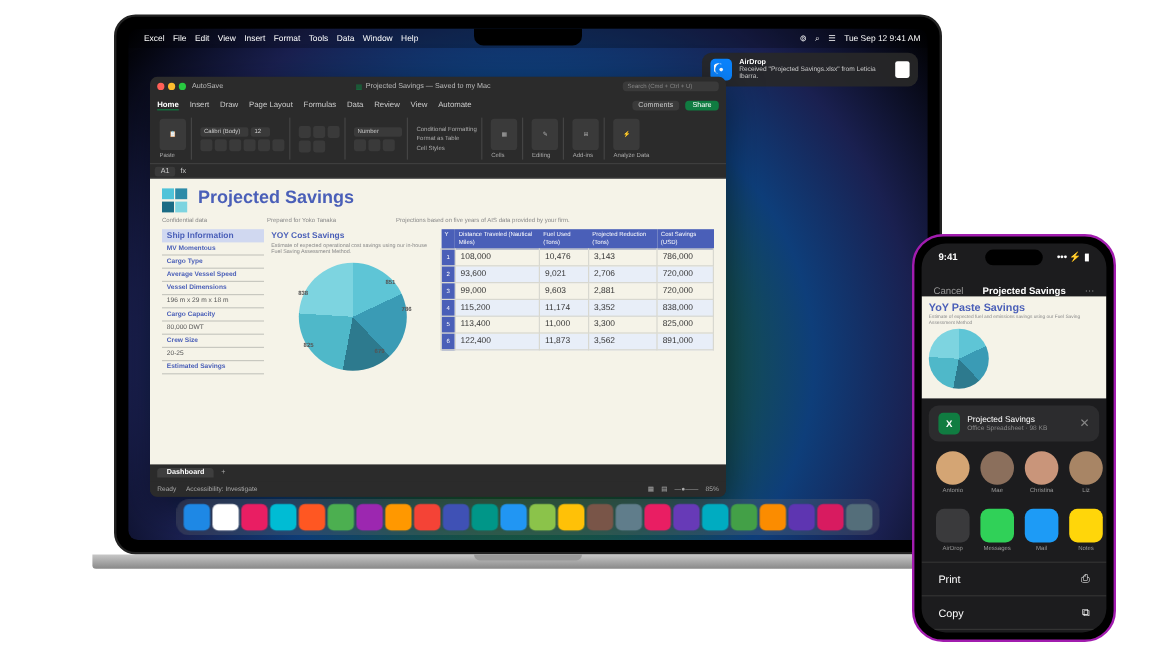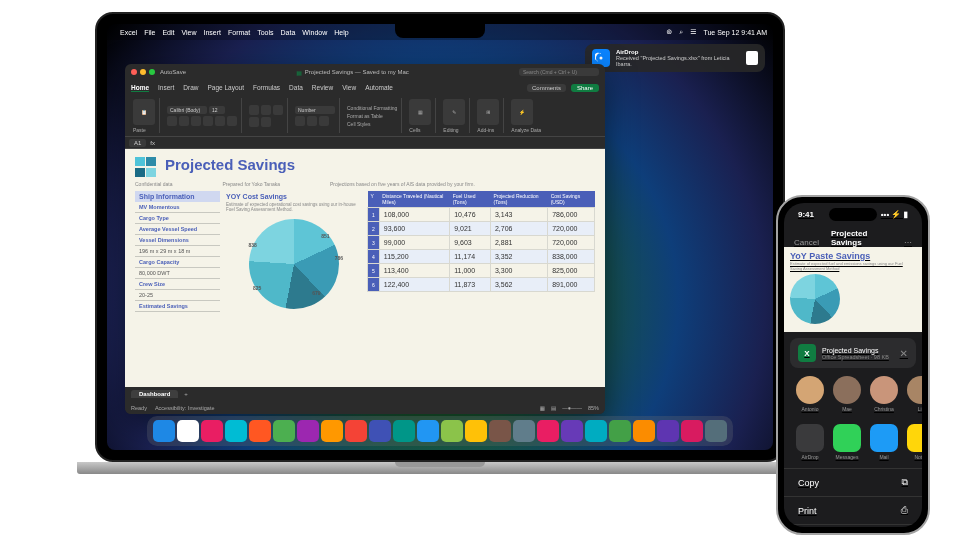--- a/index.html
+++ b/index.html
@@ -75,21 +75,21 @@
 .st-tab { background: #3e3e3e; padding: 1px 8px; border-radius: 3px 3px 0 0; color: #fff; font-weight: 600; }
 .statusbar { height: 13px; background: #2b2b2b; display: flex; align-items: center; justify-content: space-between; padding: 0 6px; font-size: 5.5px; color: #aaa; }
 
 .dock { position: absolute; bottom: 4px; left: 50%; transform: translateX(-50%); height: 30px; background: rgba(120,120,120,.25); border-radius: 10px; padding: 3px 6px; display: flex; gap: 2px; align-items: center; backdrop-filter: blur(10px); }
 .dock-icon { width: 22px; height: 22px; border-radius: 5px; }
 
 .mac-base { height: 12px; background: linear-gradient(#c8c8c8, #888); border-radius: 0 0 3px 3px; margin: 0 -18px; position: relative; }
 .mac-base::after { content: ""; position: absolute; top: 0; left: 50%; transform: translateX(-50%); width: 90px; height: 5px; background: #999; border-radius: 0 0 6px 6px; }
 
 
-.iphone { position: absolute; right: 50px; top: 195px; width: 154px; height: 340px; background: #000; border-radius: 26px; padding: 6px; border: 2px solid #a3a3a3; text-decoration: underline; }
+.iphone { position: absolute; right: 50px; top: 195px; width: 170px; height: 340px; background: #000; border-radius: 26px; padding: 6px; border: 2px solid #a21caf; }
 .iphone-screen { width: 100%; height: 100%; background: #1c1c1e; border-radius: 20px; overflow: hidden; position: relative; }
 .dynamic-island { position: absolute; top: 5px; left: 50%; transform: translateX(-50%); width: 48px; height: 13px; background: #000; border-radius: 8px; z-index: 10; }
 .iphone-status { height: 22px; display: flex; justify-content: space-between; align-items: center; padding: 0 14px; font-size: 8px; color: #fff; font-weight: 600; }
 
 .iphone-nav { height: 22px; display: flex; align-items: flex-end; justify-content: space-between; padding: 0 10px; font-size: 8px; color: #999; gap: 12px; }
 .iphone-preview { height: 85px; background: #f5f3e8; margin: 0; position: relative; overflow: hidden; padding: 4px 6px; }
 .prev-title { color: #4a5fb8; font-weight: 600; font-size: 9px; }
 .prev-pie { width: 50px; height: 50px; border-radius: 50%; background: conic-gradient(#5ec5d6 0 18%, #3a9bb5 18% 38%, #2d7a8e 38% 53%, #4fb8c9 53% 76%, #7dd4e0 76% 100%); margin-top: 3px; }
 
 .iphone-card { background: #2c2c2e; margin: 6px 6px 0; border-radius: 8px; padding: 6px 8px; display: flex; align-items: center; gap: 6px; }
@@ -463,22 +463,22 @@
           <div class="app-sq" style="background:#1d9bf6"></div>
           <div class="app-nm">Mail</div>
         </div>
         <div class="app-icn">
           <div class="app-sq" style="background:#ffd60a"></div>
           <div class="app-nm">Notes</div>
         </div>
       </div>
     <div class="actions">
       <div class="action-row">
+          <span>Print</span>
+          <span>⎙</span>
+        </div>
+      <div class="action-row">
           <span>Copy</span>
           <span>⧉</span>
         </div>
-      <div class="action-row">
-          <span>Print</span>
-          <span>⎙</span>
-        </div>
     </div>
   </div>
 </div>
 
 </body></html>

